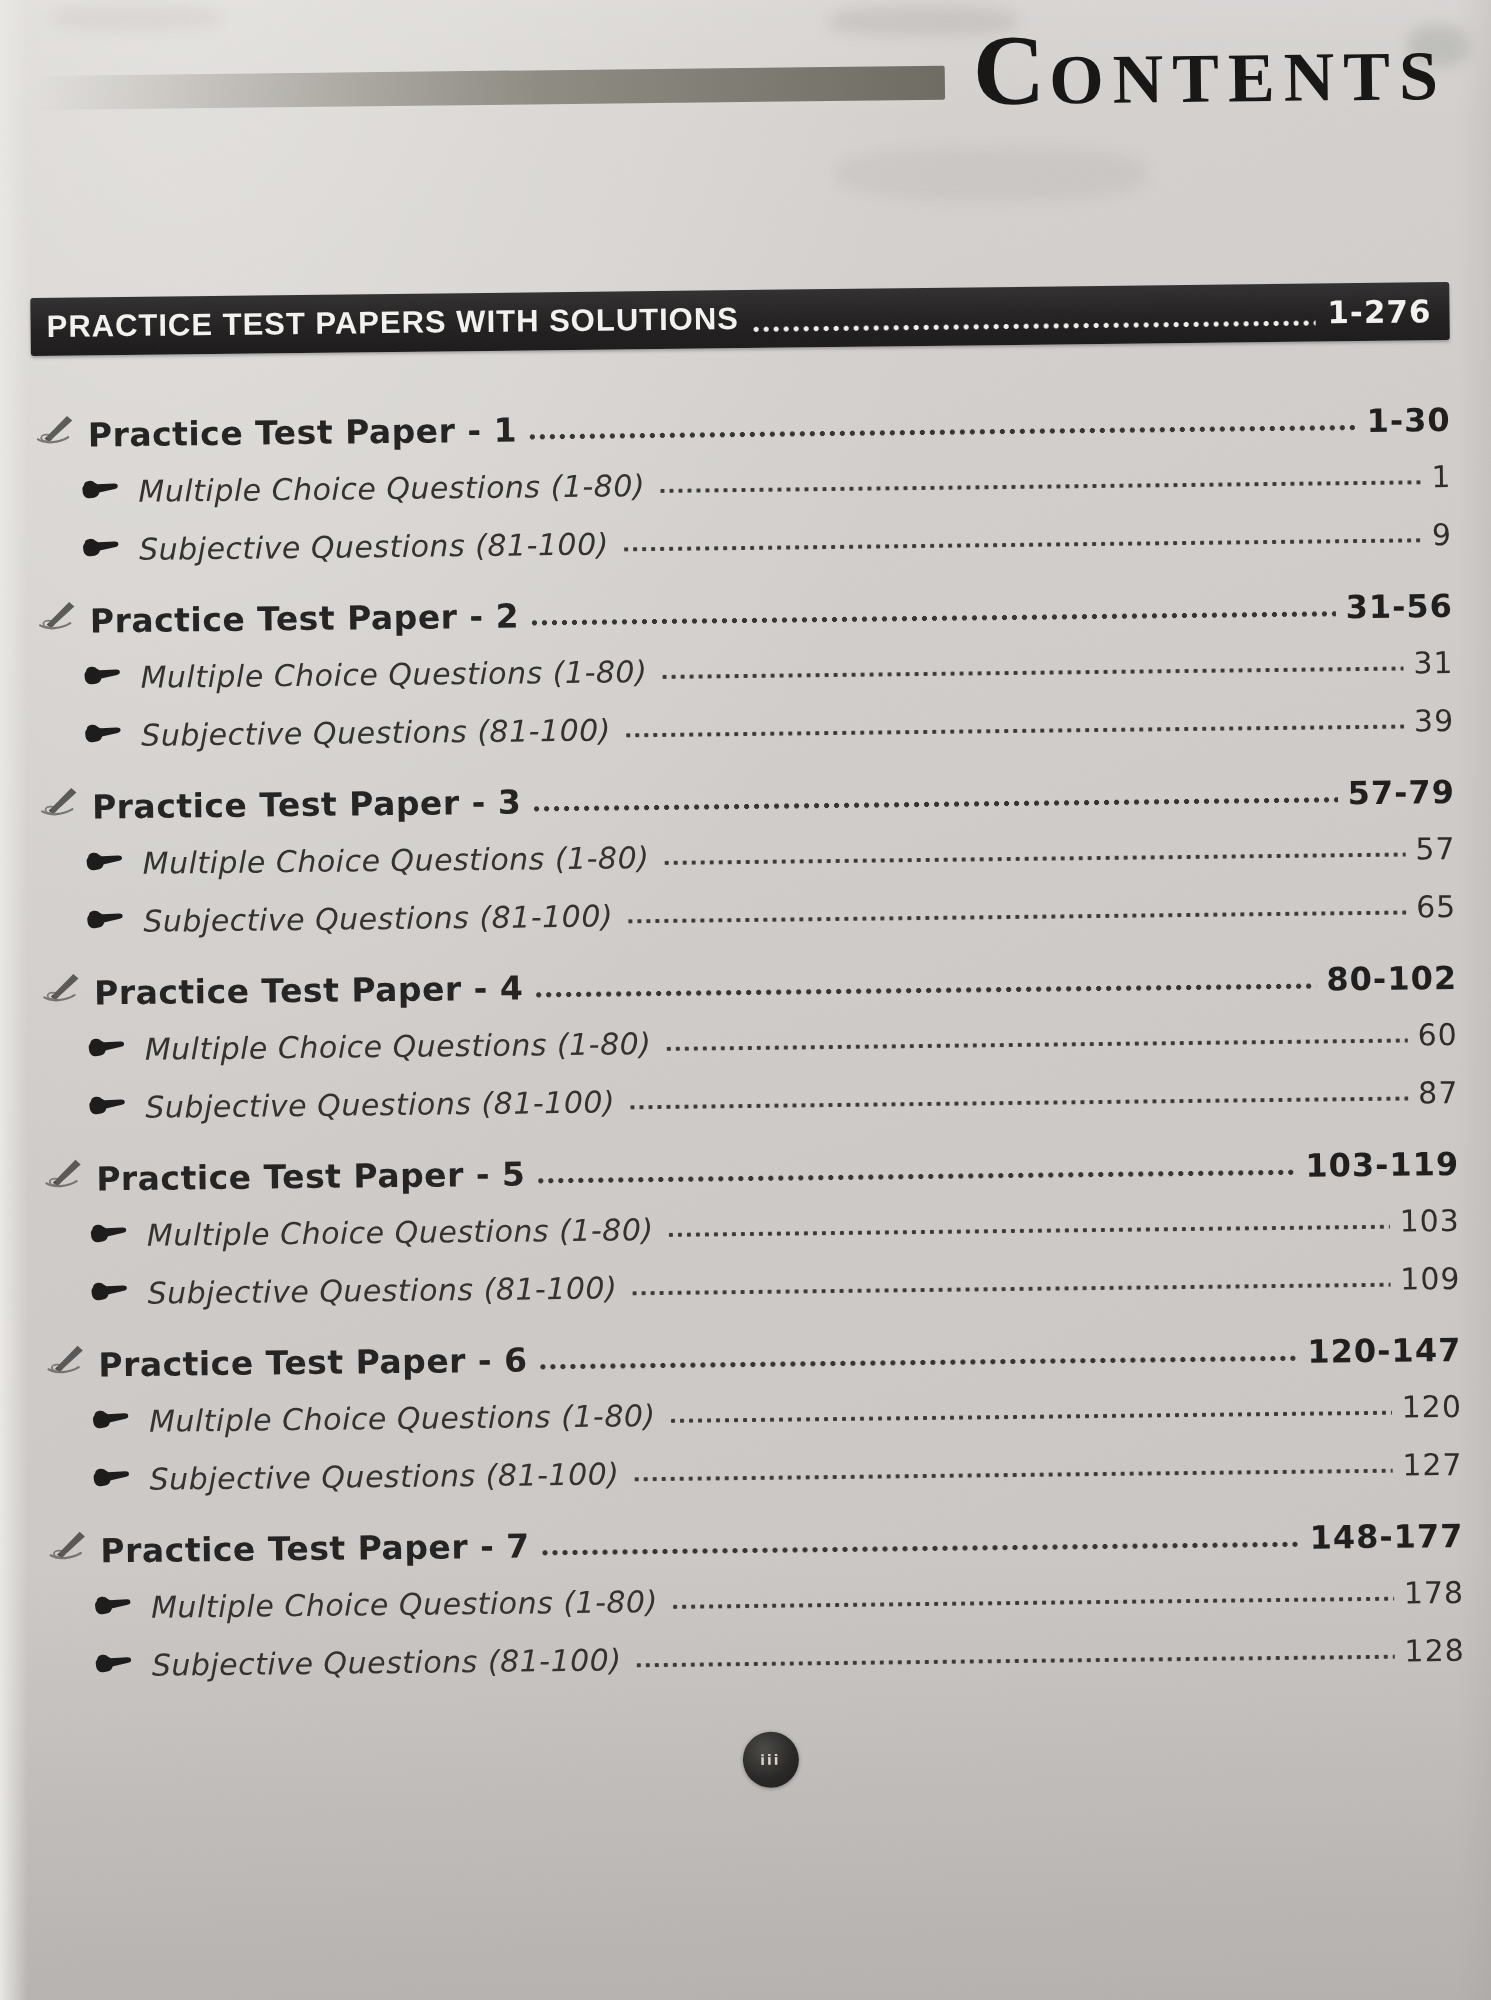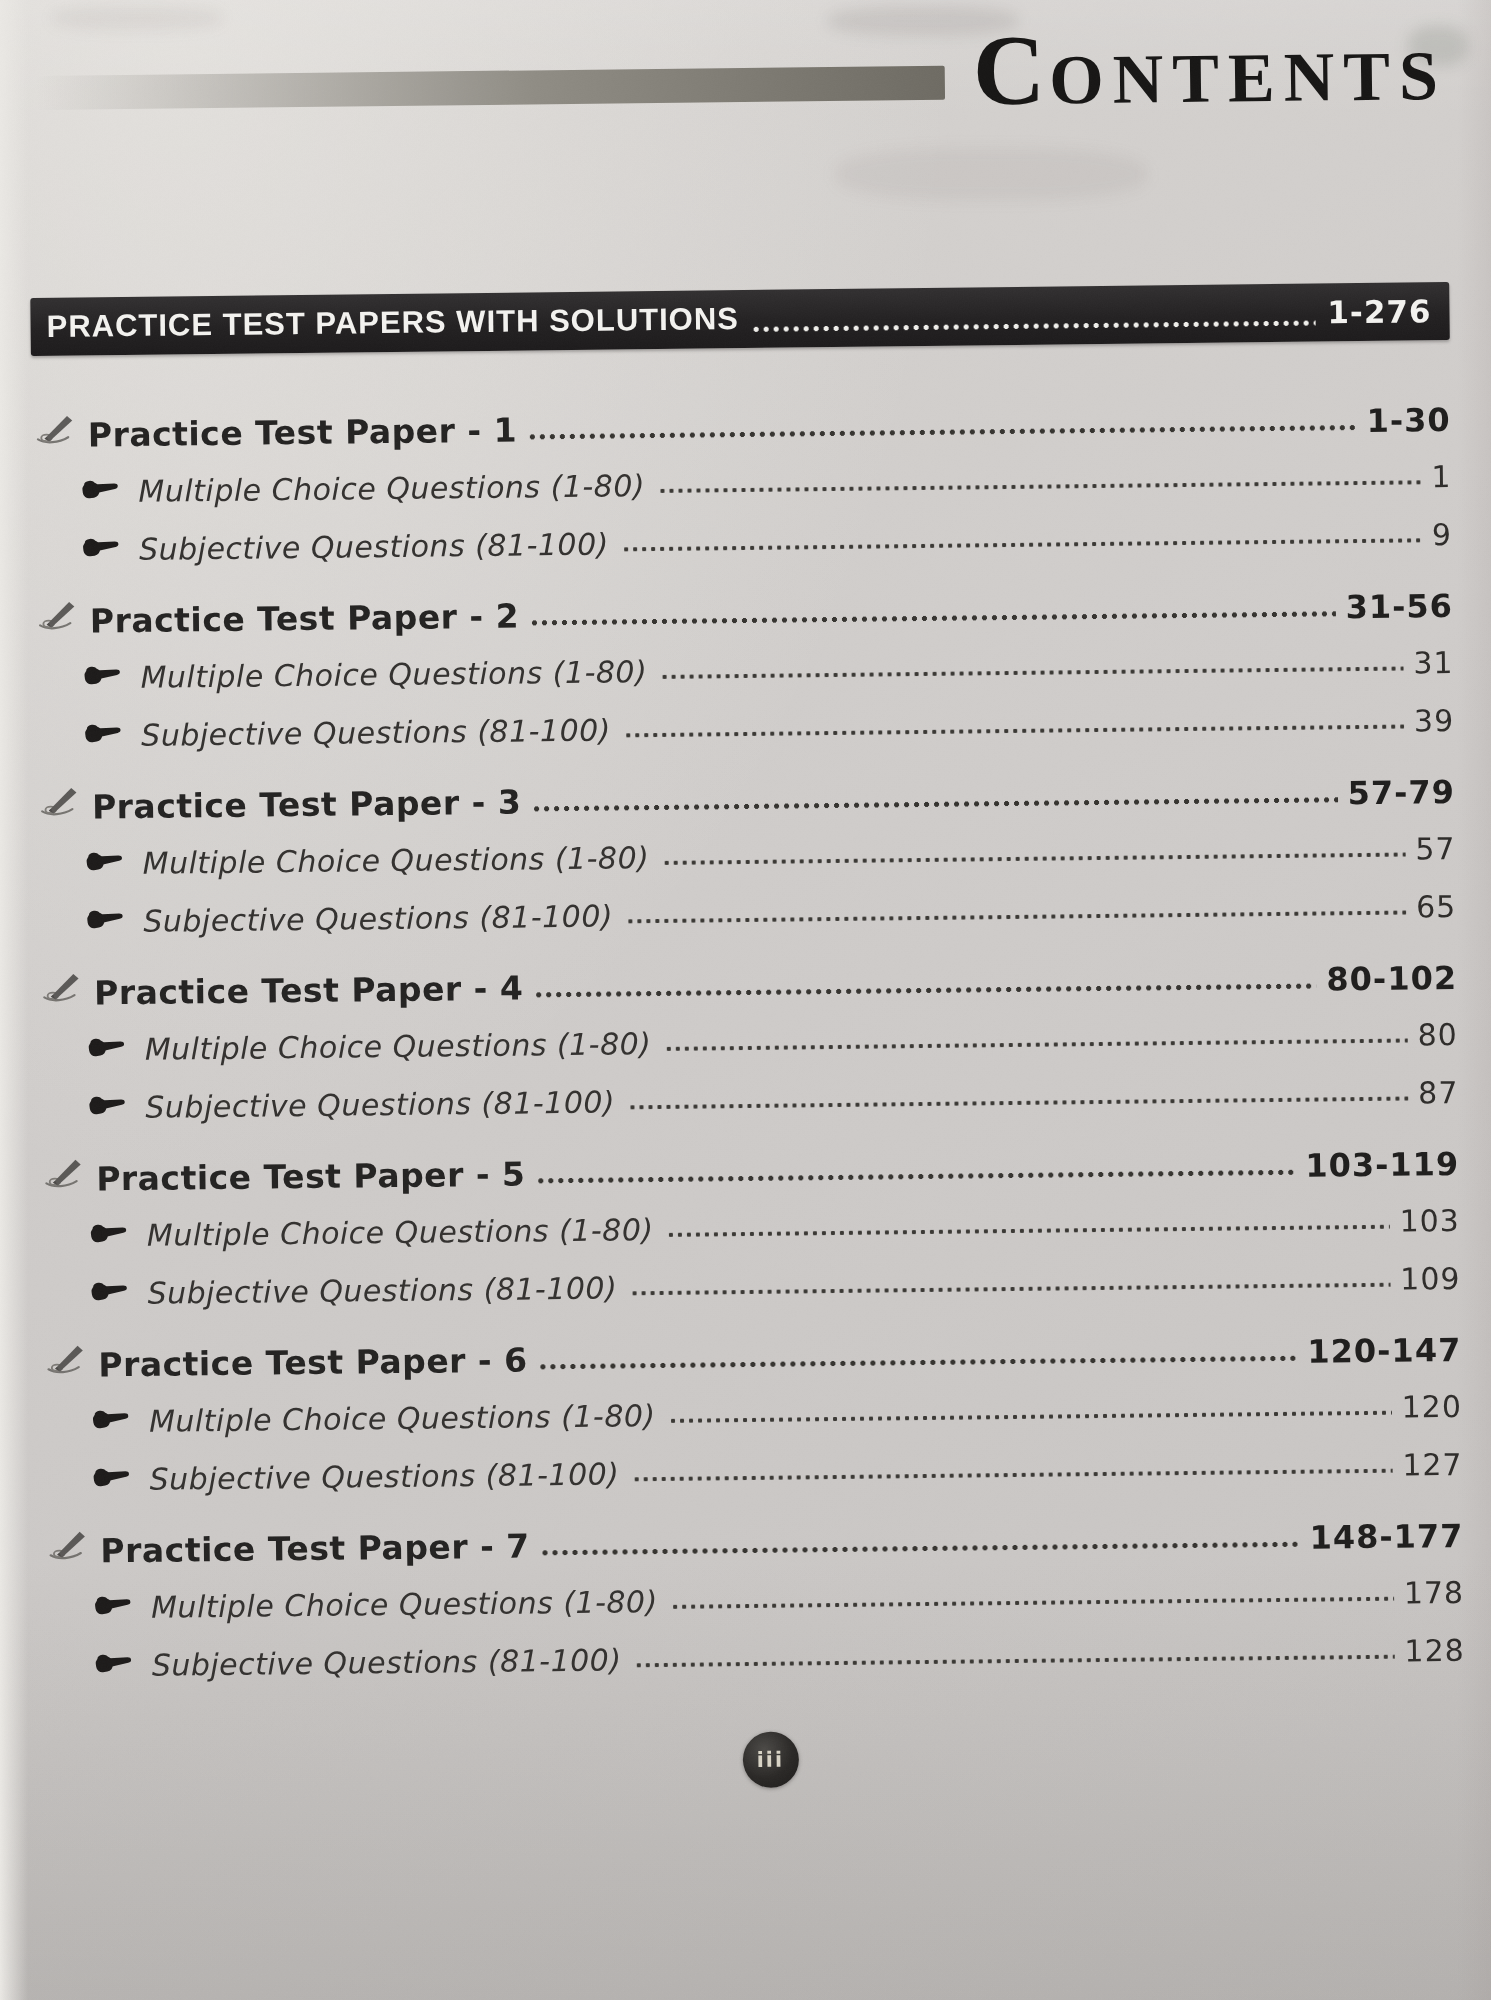--- a/index.html
+++ b/index.html
@@ -90,21 +90,21 @@
 
   
   .badge{
     width:56px;height:56px;border-radius:50%;
     margin:58px auto 0;position:relative;left:14px;
     background:radial-gradient(circle at 38% 32%, #4c4a47 0%, #2a2826 55%, #1d1b1a 100%);
     display:flex;align-items:center;justify-content:center;
     box-shadow:0 1px 4px rgba(70,68,66,.5);
   }
   .badge span{
-    color:#d9d4c6;font-size:21px;font-weight:bold;letter-spacing:2px;
+    color:#d9d4c6;font-size:14px;font-weight:bold;letter-spacing:2px;
     font-family:"DejaVu Sans", sans-serif;line-height:1;
   }
 </style>
 </head>
 <body>
 
 <svg width="0" height="0" style="position:absolute">
   <defs>
     <symbol id="pen-ico" viewBox="0 0 48 36">
       <path d="M4 29 C 12 34, 26 33, 36 27" fill="none" stroke="#5f5d59" stroke-width="2.4" stroke-linecap="round"></path>
@@ -230,21 +230,21 @@
           <span class="htitle">Practice Test Paper - 4</span>
           <span class="lead"></span>
           <span class="hrange">80-102</span>
         </div>
         <div class="row sub">
           <span class="ico-hand"><svg width="38" height="25">
                 <use href="#hand-ico"></use>
               </svg></span>
           <span class="slabel">Multiple Choice Questions (1-80)</span>
           <span class="lead"></span>
-          <span class="spage">80</span>
+          <span class="spage">60</span>
         </div>
         <div class="row sub">
           <span class="ico-hand"><svg width="38" height="25">
                 <use href="#hand-ico"></use>
               </svg></span>
           <span class="slabel">Subjective Questions (81-100)</span>
           <span class="lead"></span>
           <span class="spage">87</span>
         </div>
       </section>

